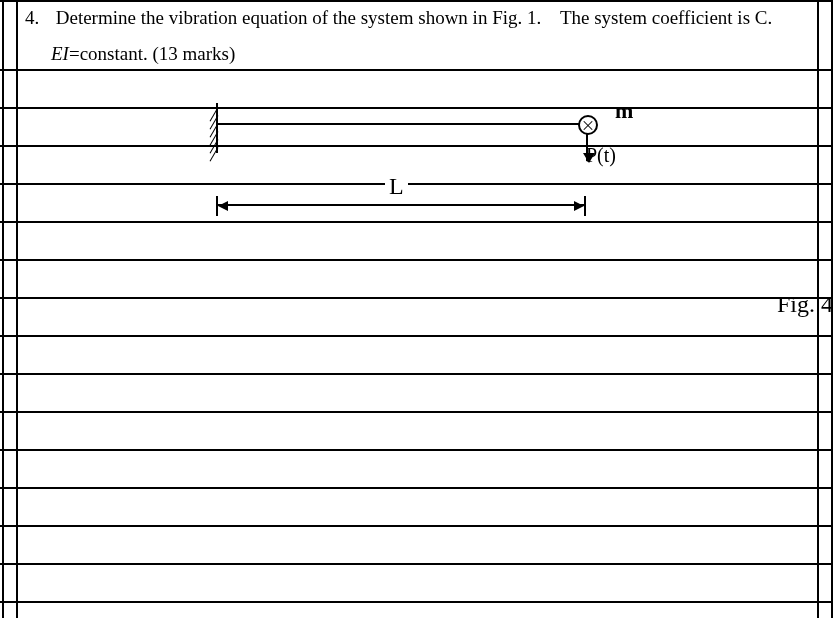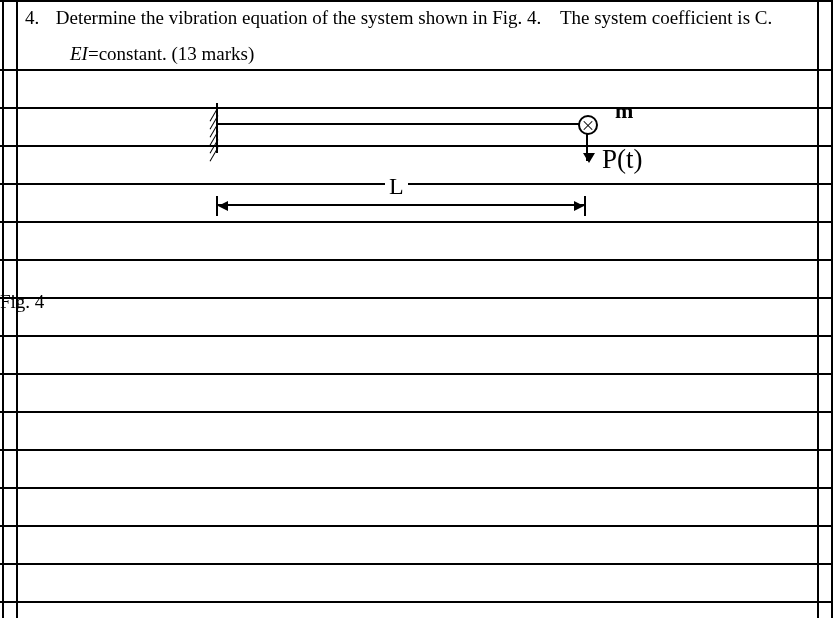--- a/index.html
+++ b/index.html
@@ -42,21 +42,21 @@
     right: 16px;
     font-size: 19px;
     line-height: 25px;
   }
   .qtext .num {
     display: inline-block;
     width: 26px;
   }
   .qtext .line1 { position: absolute; top: 5px; left: 0; right: 0; white-space: nowrap; }
   .qtext .line2 { position: absolute; top: 41px; left: 26px; white-space: nowrap; }
-  .qtext em { font-style: italic; margin-left: 19px; }
+  .qtext em { font-style: italic; }
 
   
   .figure {
     position: absolute;
     left: 190px;
     top: 100px;
     width: 420px;
     height: 120px;
   }
 
@@ -140,23 +140,23 @@
   .label-m {
     position: absolute;
     left: 425px;
     top: -2px;
     font-family: "Times New Roman", serif;
     font-weight: bold;
     font-size: 22px;
   }
   .label-pt {
     position: absolute;
-    left: 412px;
+    left: 396px;
     top: 44px;
-    font-size: 27px;
+    font-size: 20px;
   }
 
   
   .dim {
     position: absolute;
     left: 26px;
     top: 104px;
     width: 370px;
     height: 0;
     border-top: 2px solid #000;
@@ -185,22 +185,22 @@
     background: #fff;
     padding: 0 4px;
   }
 
   
   .caption {
     position: absolute;
     left: 0;
     right: 0;
     top: 291px;
-    text-align: left;
-    font-size: 19px;
+    text-align: right;
+    font-size: 24px;
   }
 </style>
 </head>
 <body>
 
 <div class="ruled">
 
   <div class="hline" style="top:0px"></div>
   <div class="hline" style="top:69px"></div>
   <div class="hline" style="top:107px"></div>
@@ -220,21 +220,21 @@
 
   <div class="col" style="left:2px; top:0; bottom:0;"></div>
   <div class="col" style="left:16px; top:0; bottom:0;"></div>
   <div class="col" style="left:817px; top:0; bottom:0;"></div>
   <div class="col" style="left:831px; top:0; bottom:0;"></div>
 </div>
 
 <div class="qtext">
   <div class="line1">
     <span class="num">4.</span>
-    <span>Determine the vibration equation of the system shown in Fig. 4.</span>
+    <span>Determine the vibration equation of the system shown in Fig. 1.</span>
     &nbsp;&nbsp;
     <span>The system coefficient is C.</span>
   </div>
   <div class="line2">
     <em>EI</em><span>=constant. (13 marks)</span>
   </div>
 </div>
 
 <div class="figure">
 

